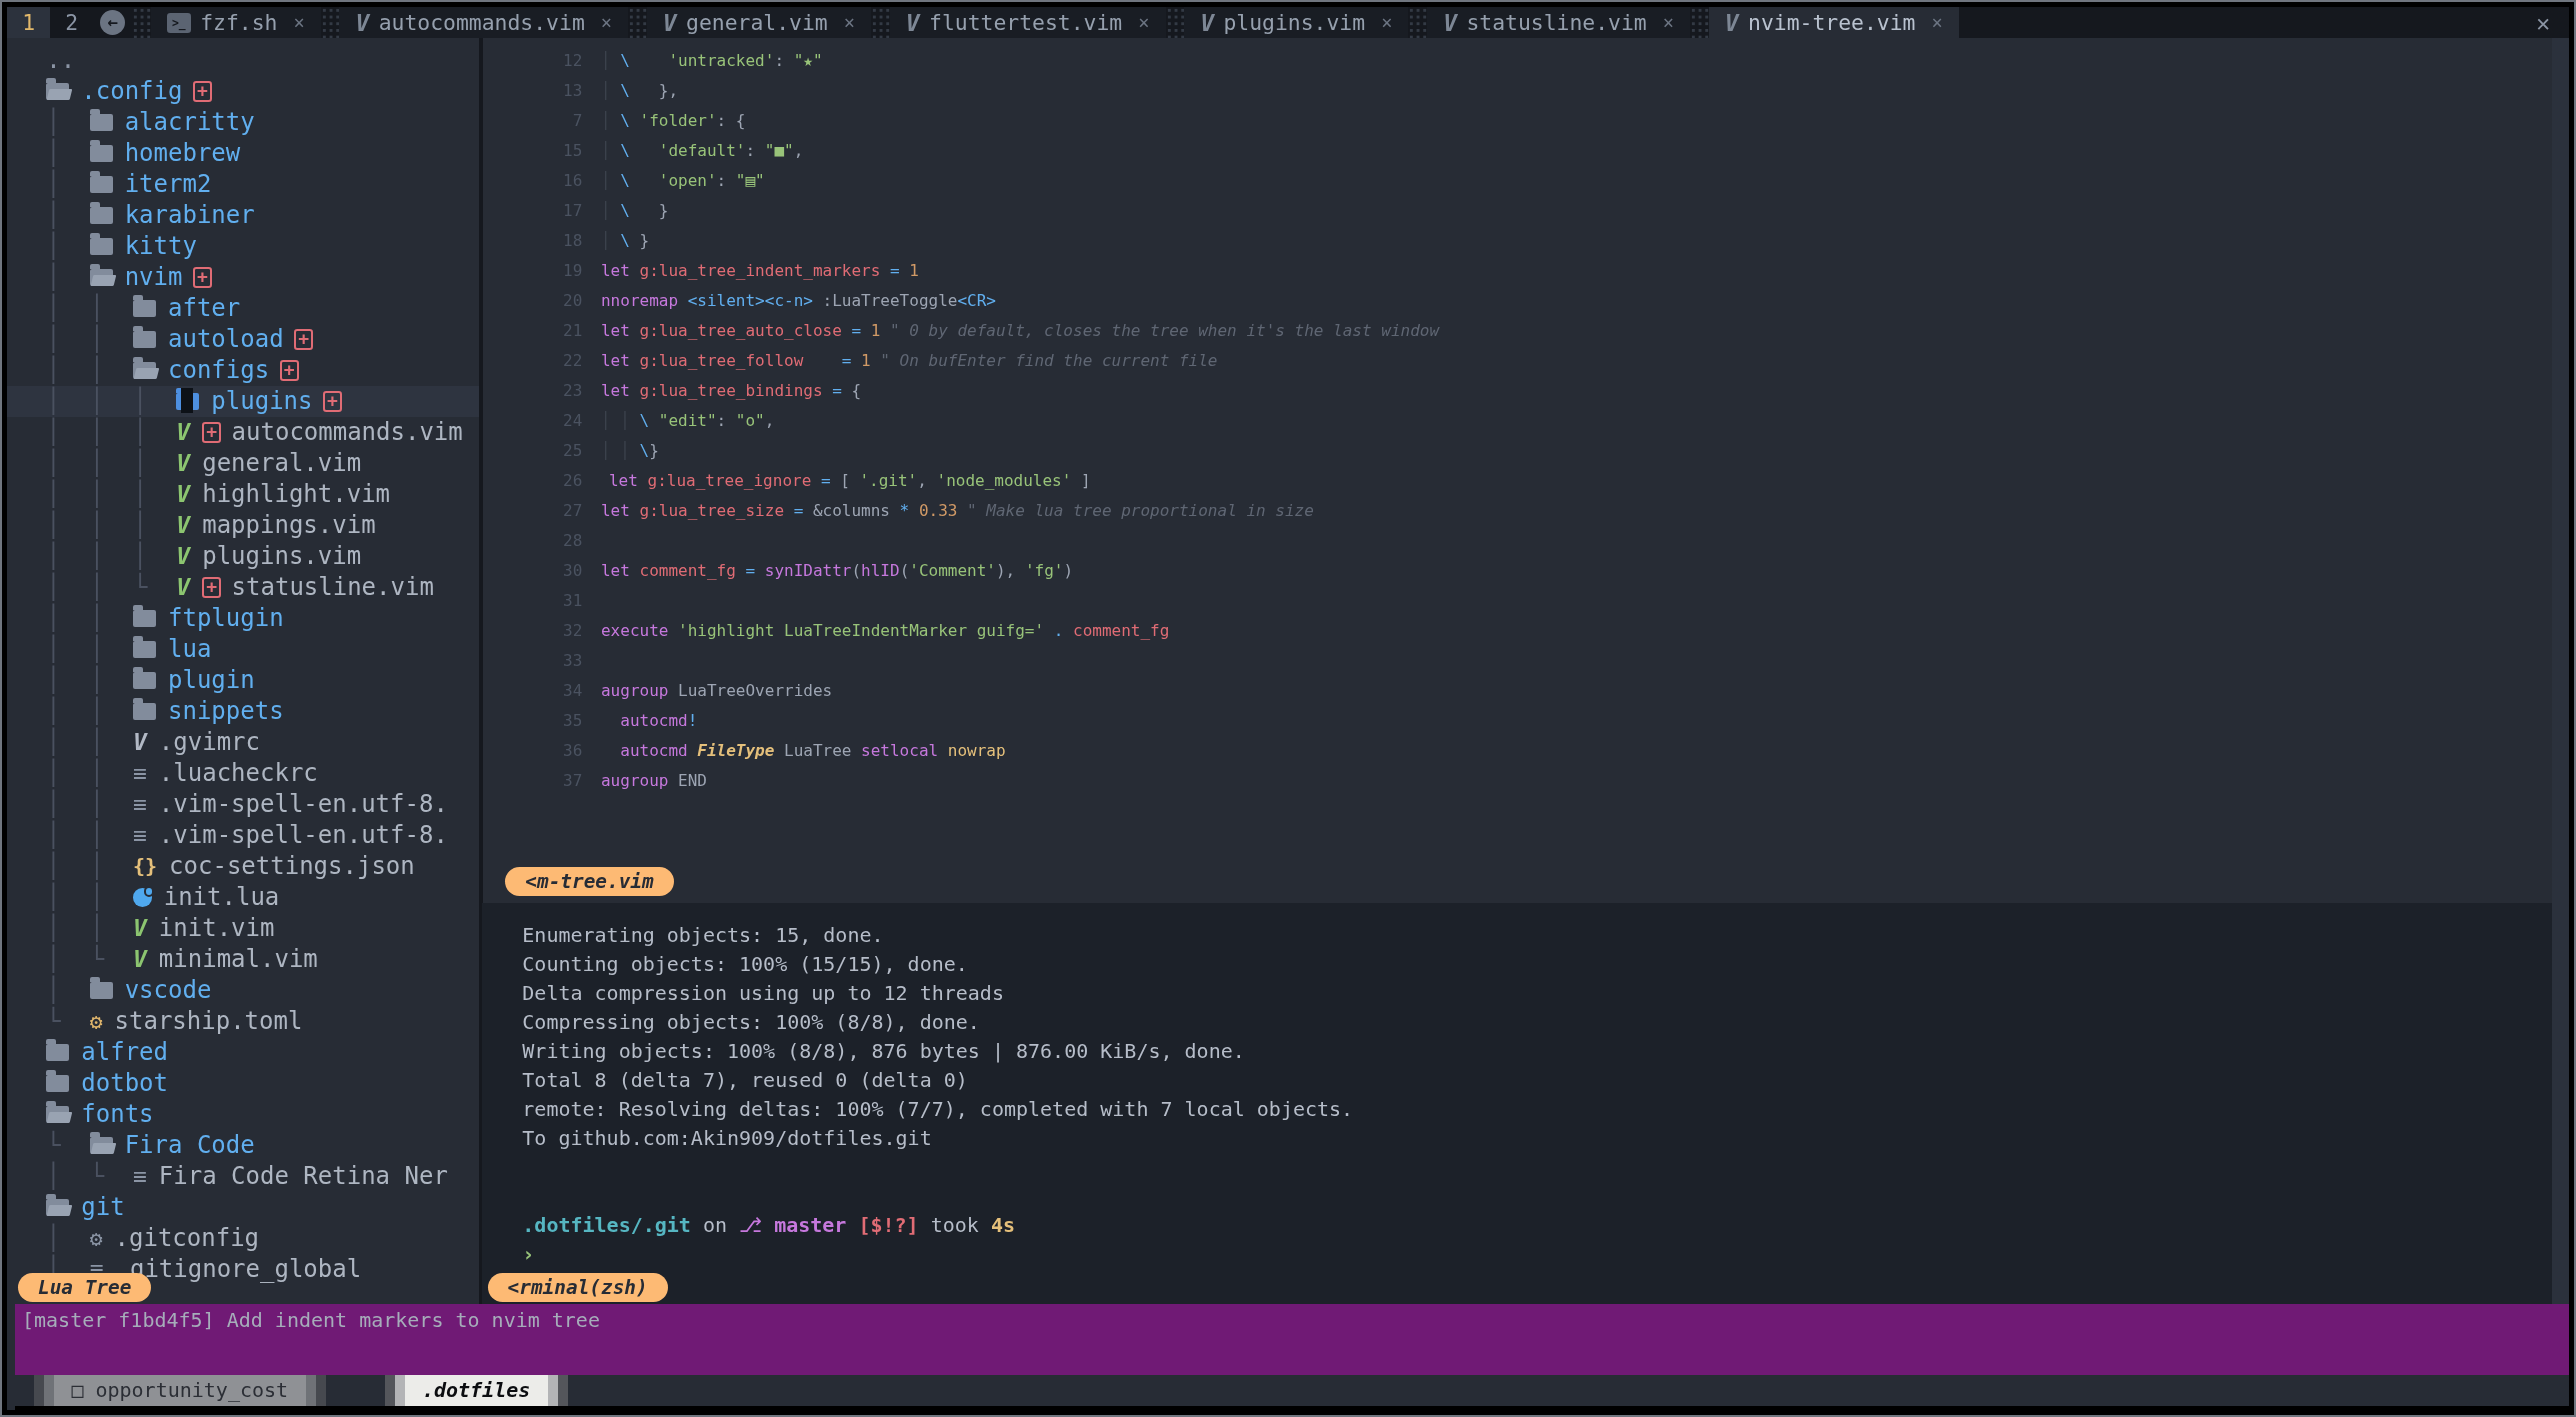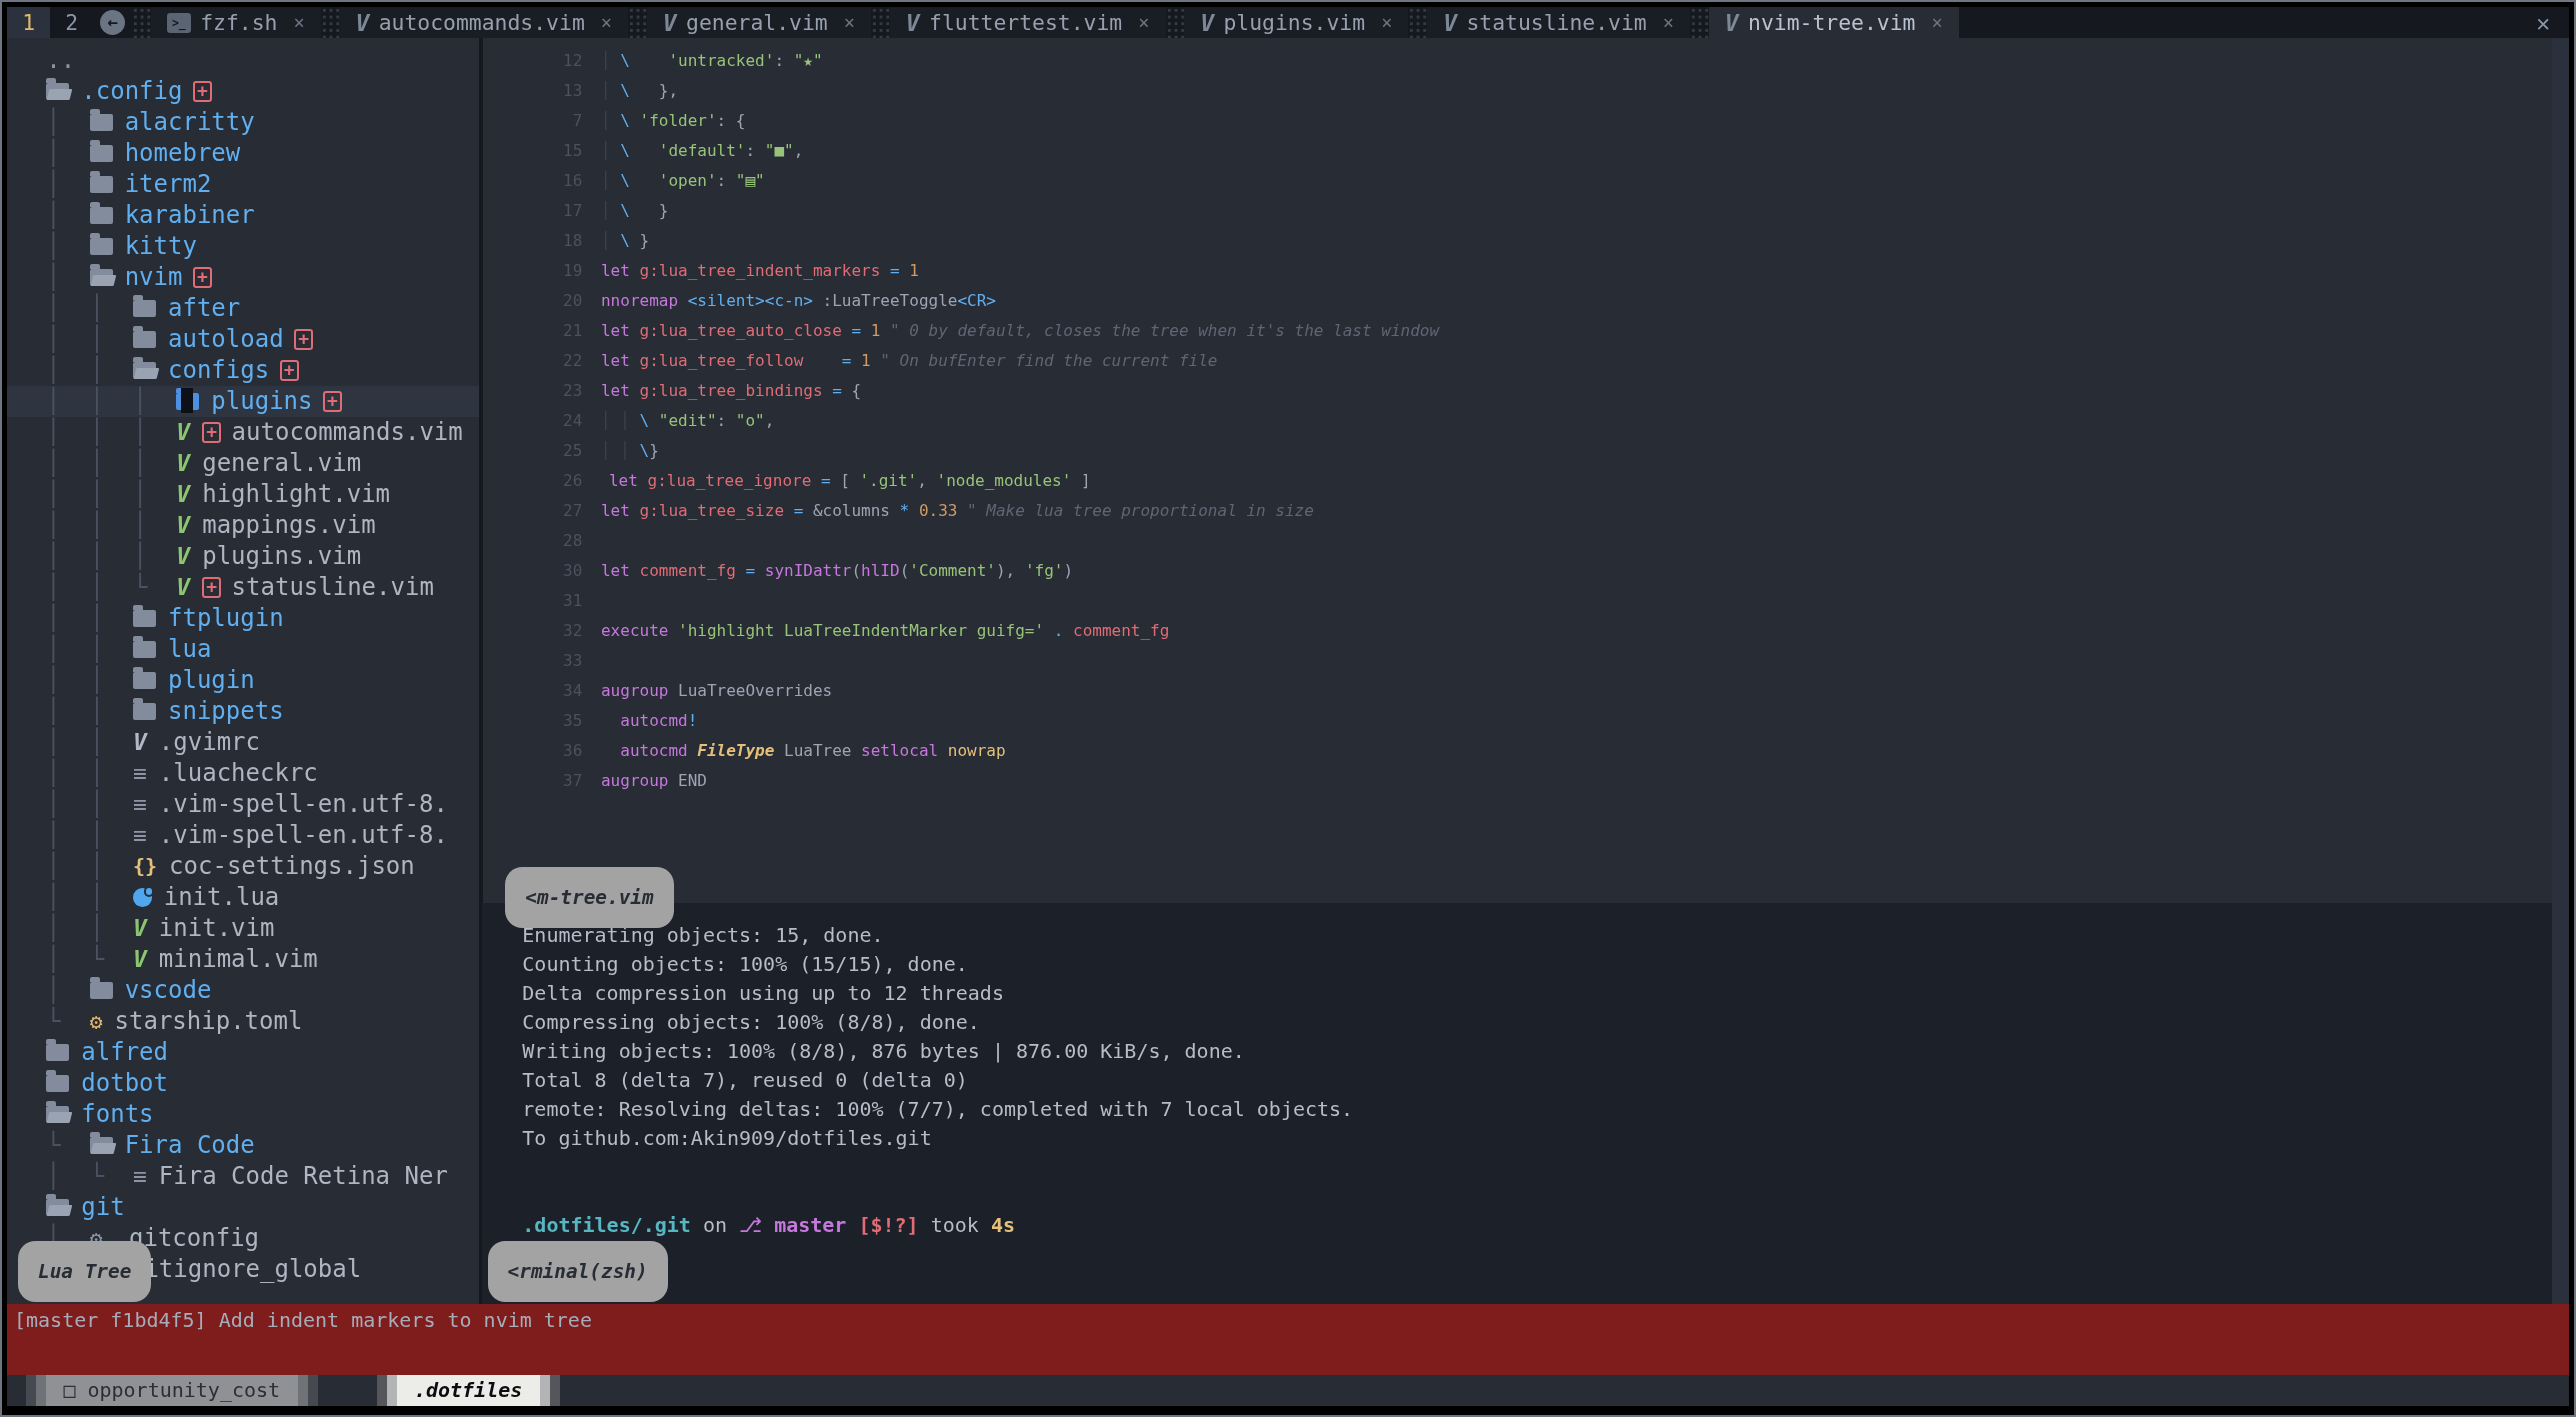--- a/index.html
+++ b/index.html
@@ -53,34 +53,34 @@
 
   
   .editor{position:absolute;top:0;left:0;right:0;height:835px;padding-top:8px;overflow:hidden;}
   .code-line{height:30px;line-height:30px;white-space:pre;font-size:16px;display:flex;}
   .lnum{display:inline-block;width:100px;padding-right:18.7px;text-align:right;color:#4a5260;flex:none;}
   .tk-kw{color:#c678dd;} .tk-var{color:#e06c75;} .tk-op{color:#61afef;} .tk-num{color:#d19a66;}
   .tk-str{color:#98c379;} .tk-fg{color:#9da5b3;} .tk-cmt{color:#5f6673;font-style:italic;}
   .tk-type{color:#e5c07b;} .tk-typeit{color:#e5c07b;font-style:italic;font-weight:bold;} .tk-guide{color:#3d434e;}
 
   
-  .pill{position:absolute;background:#a3a3a3;color:#272c35;border-radius:17.4px;padding:19px 20px;font-size:19.4px;font-style:italic;font-weight:bold;white-space:pre;z-index:5;}
+  .pill{position:absolute;background:#fdba74;color:#272c35;border-radius:17.4px;padding:3px 20px;font-size:19.4px;font-style:italic;font-weight:bold;white-space:pre;z-index:5;}
   .pill-editor{top:829px;left:23px;}
   .pill-tree{bottom:1.3px;left:10.7px;}
   .pill-term{bottom:1.3px;left:5.3px;}
 
   
   .terminal{position:absolute;top:865px;left:0;right:0;bottom:0;background:#1c2129;padding:17.4px 0 0 40px;overflow:hidden;}
   .term-line{height:29px;line-height:29px;white-space:pre;font-size:20px;color:#b6bdc9;}
   .c-fg{color:#b6bdc9;} .c-cyan-b{color:#56b6c2;font-weight:bold;} .c-purple{color:#c678dd;}
   .c-purple-b{color:#c678dd;font-weight:bold;} .c-red-b{color:#e06c75;font-weight:bold;}
   .c-yellow-b{color:#e5c07b;font-weight:bold;} .c-green-b{color:#98c379;font-weight:bold;}
 
   
-  .bottom{position:absolute;left:0;right:0;bottom:0;height:106px;background:#7f1d1d;}
+  .bottom{position:absolute;left:8px;right:0;bottom:0;height:106px;background:#701a75;}
   .msgline{position:absolute;top:4px;left:6.7px;font-size:20px;color:#a6adba;white-space:pre;}
   .tmuxbar{position:absolute;left:0;right:0;bottom:4px;height:31px;display:flex;align-items:stretch;padding-left:18.7px;gap:59px;background:#272c35;}
   .blackstrip{position:absolute;left:0;right:0;bottom:0;height:4px;background:#000;}
   .tmux-win{display:flex;align-items:stretch;font-size:20px;}
   .tw-stripe{width:10px;}
   .tw-label{display:flex;align-items:center;padding:0 17.4px;white-space:pre;}
   .tmux-win.inactive .tw-label{background:#8f9195;color:#2b2e35;}
   .tmux-win.active .tw-label{background:#ecece9;color:#0c0d10;font-weight:bold;font-style:italic;}
 </style>
 </head>

